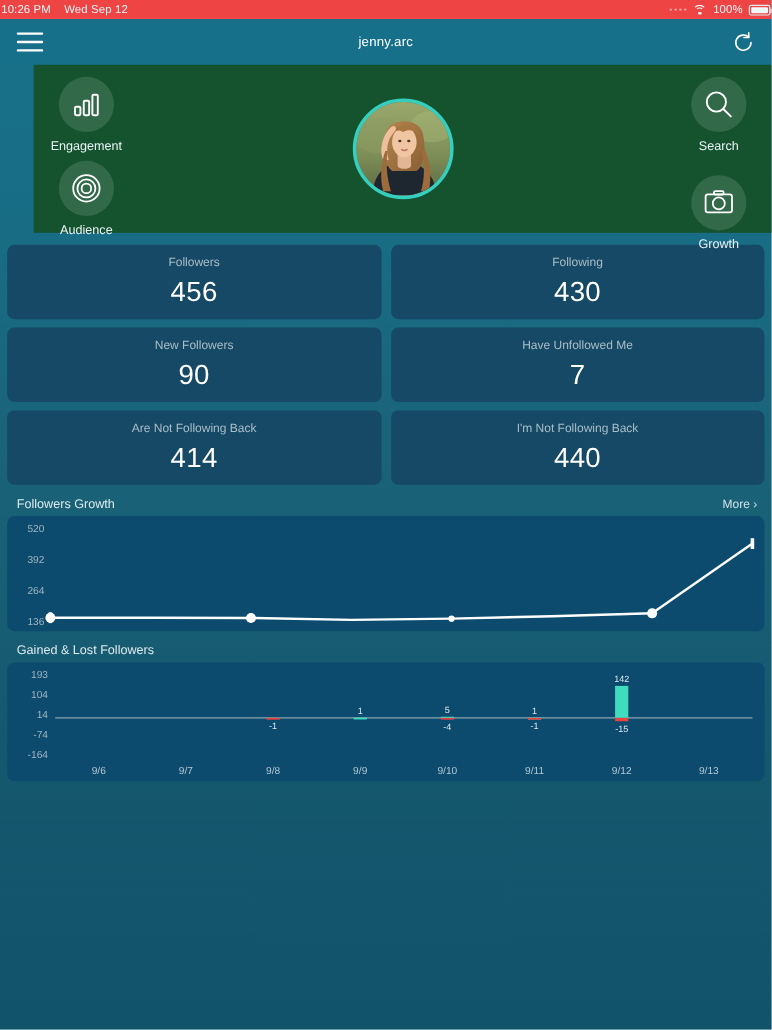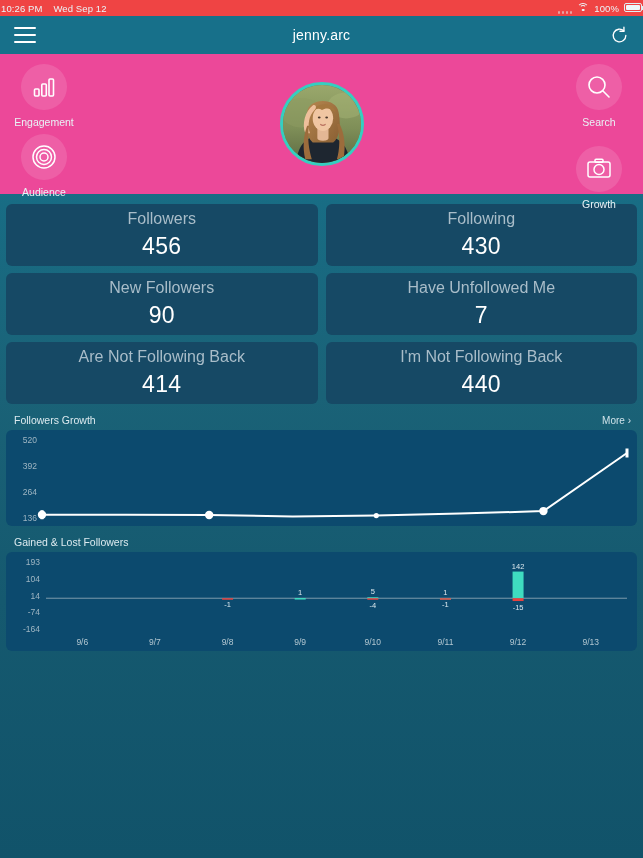--- a/index.html
+++ b/index.html
@@ -20,21 +20,21 @@
     background: #ef4444;
     display: flex;
     align-items: center;
     padding: 0 1px;
     font-size: 9.5px;
     color: #eaf4f7;
     letter-spacing: .1px;
   }
   .sb-time { font-weight: 400; }
   .sb-date { margin-left: 11px; }
-  .sb-right { margin-left: auto; display: flex; gap: 5px; }
+  .sb-right { margin-left: auto; display: flex; align-items: center; gap: 5px; }
   .sig-dots { display: flex; gap: 1.5px; align-items: flex-end; opacity: .55;}
   .sig-dots i { display:block; width: 2.5px; height: 2.5px; border-radius: 50%; background: #dff0f4; }
   .wifi-ic { width: 12px; height: 9px; position: relative; }
   .wifi-ic span { position: absolute; left: 50%; transform: translateX(-50%); border: 1.4px solid #eaf4f7; border-bottom-color: transparent; border-left-color: transparent; border-right-color: transparent; border-radius: 50%; }
   .wifi-ic span:nth-child(1){ width: 12px; height: 12px; top: 0; }
   .wifi-ic span:nth-child(2){ width: 7px; height: 7px; top: 2.4px; }
   .wifi-ic .dot { width:2.6px; height:2.6px; border-radius:50%; background:#eaf4f7; border:none; top: 6px; }
   .batt { width: 18px; height: 9px; border: 1px solid #dff0f4; border-radius: 2px; position: relative; }
   .batt::after { content:""; position:absolute; right:-3px; top:2.5px; width:2px; height:4px; background:#dff0f4; border-radius:0 1px 1px 0; }
   .batt i { position:absolute; inset:1px; background:#eef7f9; border-radius:1px; display:block; }
@@ -45,29 +45,30 @@
     background: #17708a;
     display: flex;
     align-items: center;
     padding: 0 14px;
     position: relative;
   }
   .hamburger { width: 22px; height: 16px; display:flex; flex-direction: column; justify-content: space-between; cursor: pointer; }
   .hamburger i { display:block; height: 2.4px; background:#ffffff; border-radius: 1px; }
   .nav-title {
     position: absolute; left: 0; right: 0; text-align: center;
-    font-size: 14px; color:#ffffff; pointer-events: none; letter-spacing: .2px;
+    font-size: 11px; color:#ffffff; pointer-events: none; letter-spacing: .2px;
   }
   .refresh-btn { margin-left: auto; cursor: pointer; display:flex; align-items:center; }
 
   
   .hero {
     position: relative;
     height: 140px;
-    background: #ec4899;
+    background: #14532d;
+    margin-left: 28px;
   }
   .quick { position:absolute; width: 88px; text-align:center; cursor:pointer; }
   .quick .circ {
     width: 46px; height: 46px; border-radius: 50%;
     background: rgba(255,255,255,.13);
     margin: 0 auto 6px;
     display:flex; align-items:center; justify-content:center;
   }
   .quick .lbl { font-size: 10.5px; color:#e9f3f6; }
   .q-eng   { left: 0;   top: 10px; }
@@ -90,21 +91,21 @@
     gap: 7px 8px;
     margin-top: 10px;
   }
   .stat-card {
     background: #164965;
     border-radius: 6px;
     height: 62px;
     display:flex; flex-direction: column; align-items:center; justify-content: center;
     cursor: pointer;
   }
-  .stat-label { font-size: 16px; color: #a9bdc9; margin-bottom: 5px; }
+  .stat-label { font-size: 10px; color: #a9bdc9; margin-bottom: 5px; }
   .stat-value { font-size: 23px; color: #ffffff; font-weight: 400; letter-spacing: .3px; }
 
   
   .panel { margin: 10px 6px 0; }
   .panel-head {
     display:flex; align-items:center; justify-content:space-between;
     padding: 0 6px 4px 8px;
   }
   .panel-title { font-size: 10.5px; color: #dceaef; }
   .panel-more { font-size: 10px; color: #cfe2e9; cursor:pointer; }

